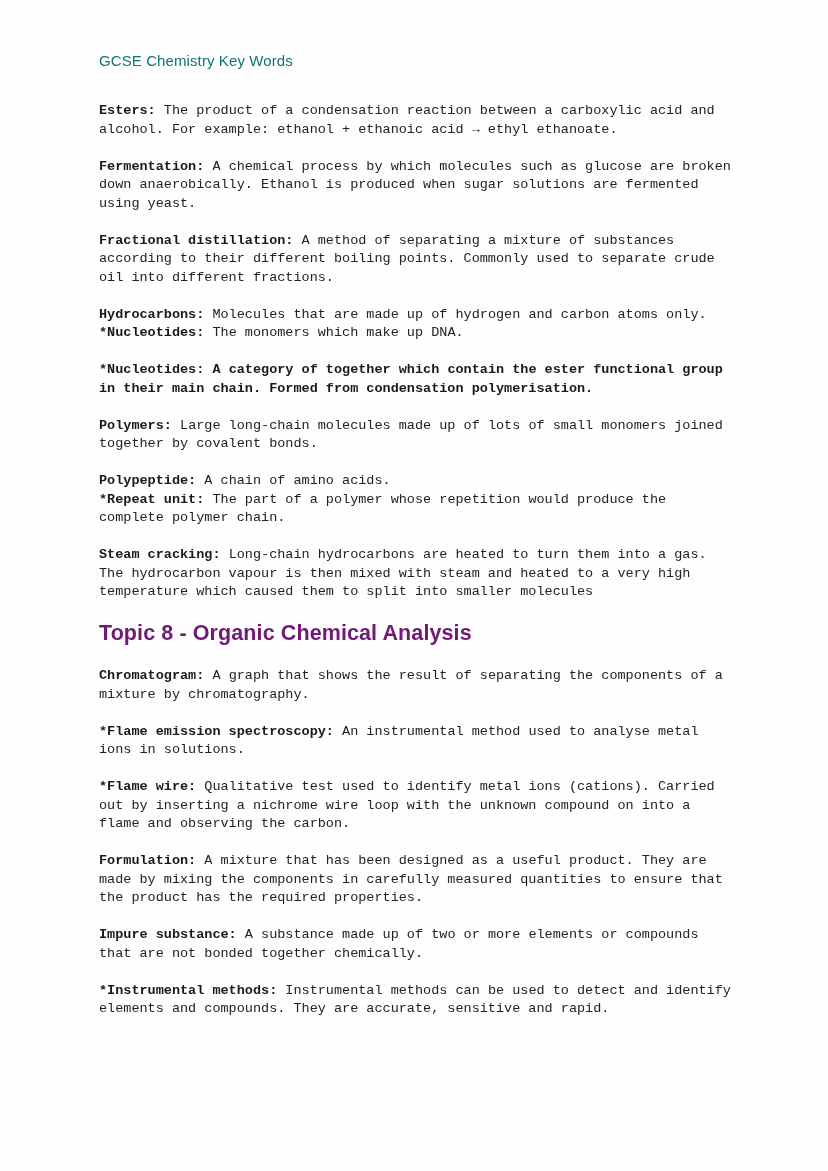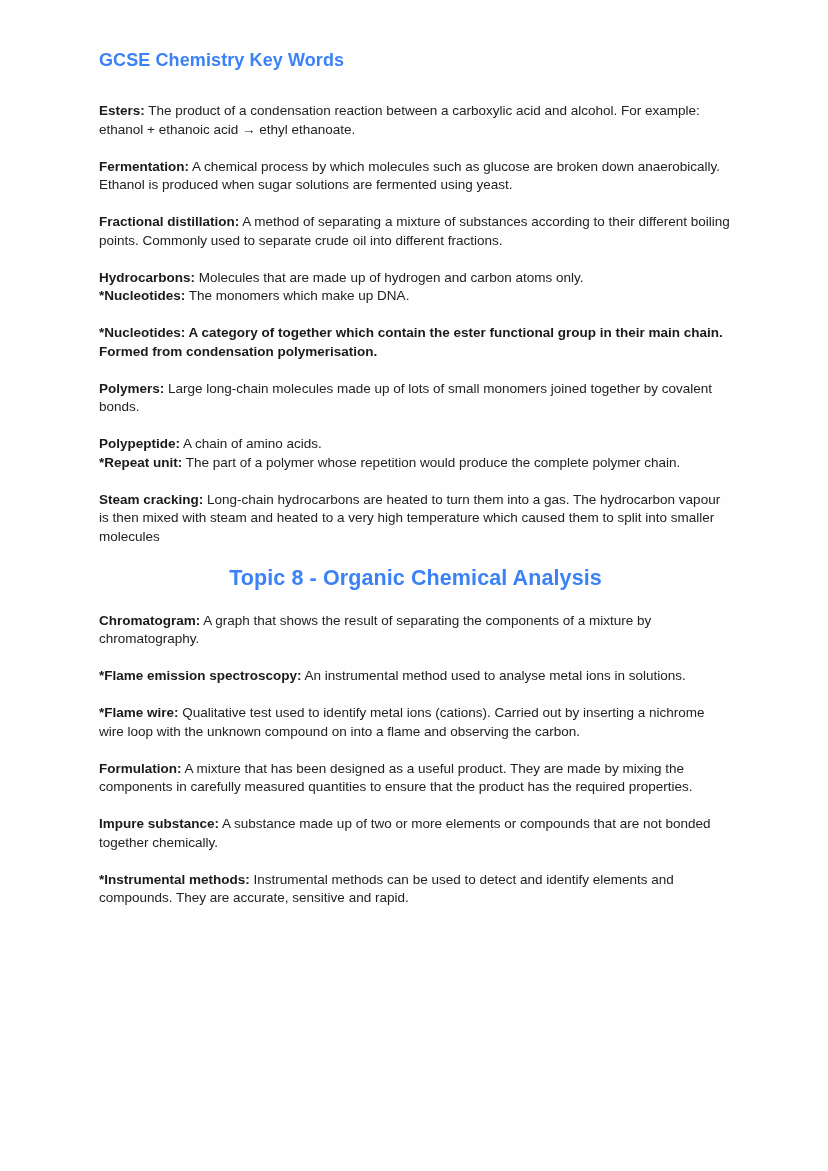--- a/index.html
+++ b/index.html
@@ -13,56 +13,56 @@
     overflow: hidden;
   }
   .page {
     position: relative;
     width: 828px;
     height: 1171px;
     background: #fefefe;
     padding: 52px 97px 0 99px;
   }
   .doc-header {
-    font-size: 18px;
+    font-size: 15px;
     line-height: 17px;
-    font-weight: 700;
-    color: #3b82f6;
+    font-weight: 400;
+    color: #0f766e;
     margin-bottom: 33px;
     letter-spacing: 0.1px;
   }
   .doc-body {
     width: 633px;
   }
   .block {
     margin: 0 0 18.5px 0;
+    font-family: Liberation Mono, monospace;
   }
   .pair {
     margin: 0;
     font-size: 13.5px;
     line-height: 18.5px;
     color: #222222;
   }
   .pair b {
     font-weight: 700;
     color: #1a1a1a;
   }
   .block.bold-all .pair,
   .block.bold-all .pair span {
     font-weight: 700;
     color: #1a1a1a;
   }
   .section-heading {
     font-size: 21.5px;
     line-height: 26px;
     font-weight: 700;
-    color: #3b82f6;
+    color: #701a75;
     margin: 17px 0 21px 0;
     letter-spacing: 0.1px;
-    text-align: center;
   }
 </style>
 </head>
 <body>
 
 <div class="page">
   <div class="doc-header">GCSE Chemistry Key Words</div>
   <div class="doc-body" id="doc-body">
       <div class="block">
         <p class="pair"><b>Esters:</b> <span>The product of a condensation reaction between a carboxylic acid and alcohol. For example: ethanol + ethanoic acid → ethyl ethanoate.</span></p>

